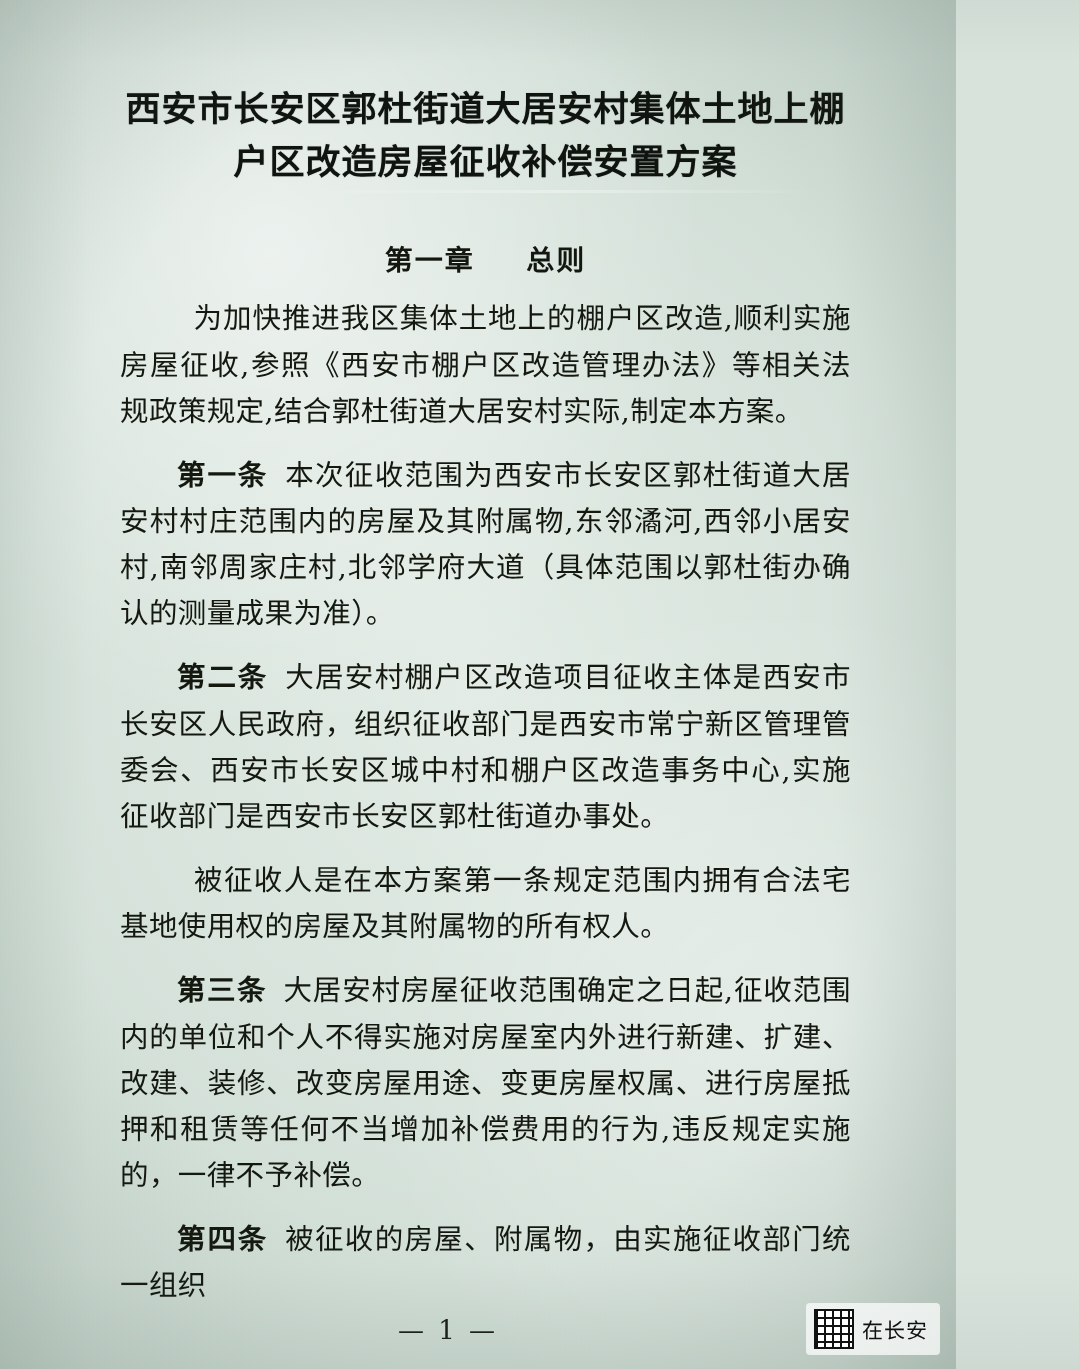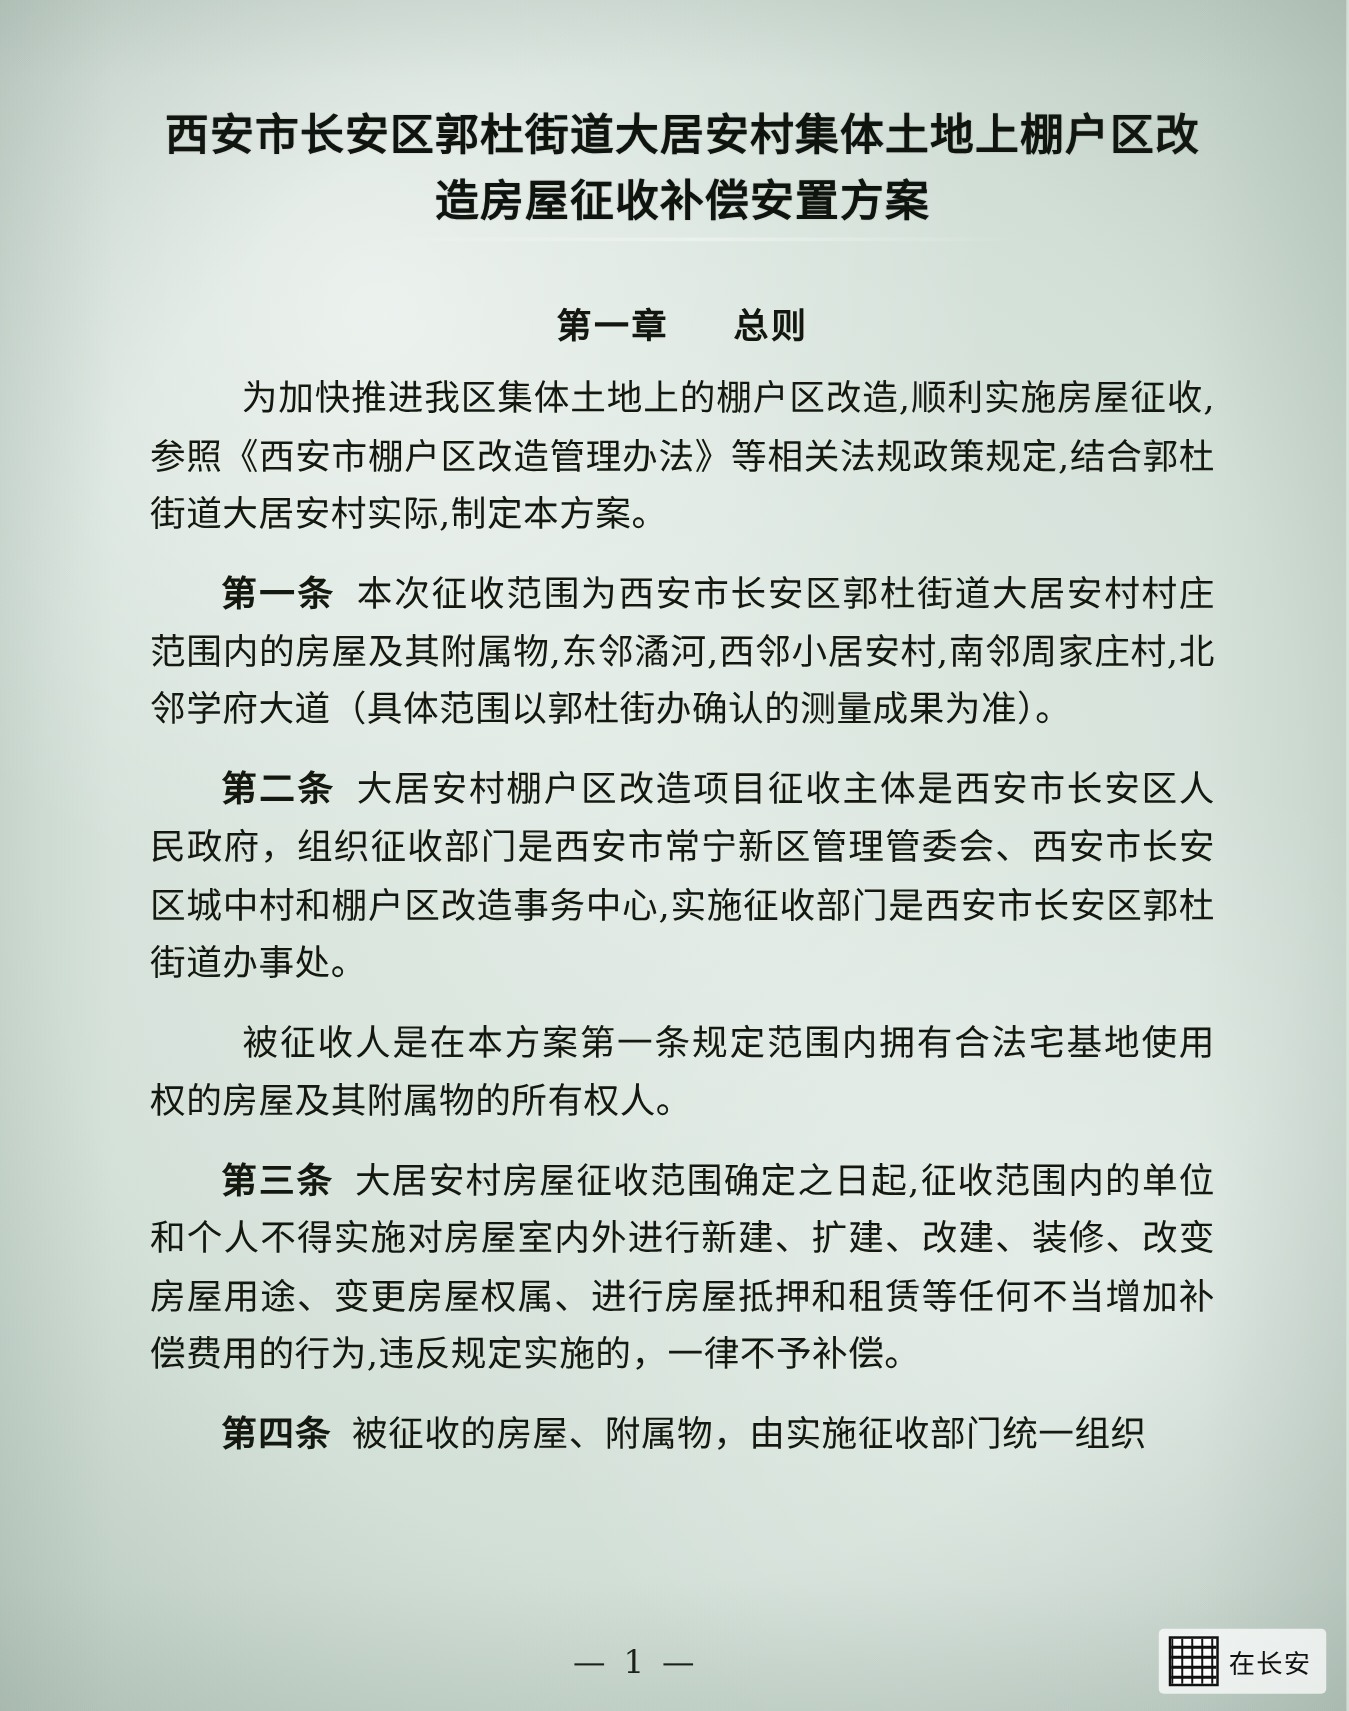--- a/index.html
+++ b/index.html
@@ -10,21 +10,21 @@
     width: 1079px;
     height: 1369px;
     overflow: hidden;
     font-family: "DejaVu Serif", "Liberation Serif", serif;
     background: #d8e3dc;
   }
 
   
   .page {
     position: relative;
-    width: 1077px;
+    width: 956px;
     height: 1369px;
     background:
       radial-gradient(ellipse 70% 55% at 28% 18%, rgba(255,255,255,0.55) 0%, rgba(255,255,255,0.0) 65%),
       radial-gradient(ellipse 60% 45% at 80% 75%, rgba(255,255,255,0.35) 0%, rgba(255,255,255,0.0) 70%),
       radial-gradient(ellipse 90% 70% at 50% 50%, #e3ece6 0%, #d3e0d8 58%, #c3d3ca 100%),
       linear-gradient(115deg, #dde8e1 0%, #cfdcd4 40%, #d9e5dd 75%, #c9d8d0 100%);
     box-sizing: border-box;
   }
   
   .crease {

